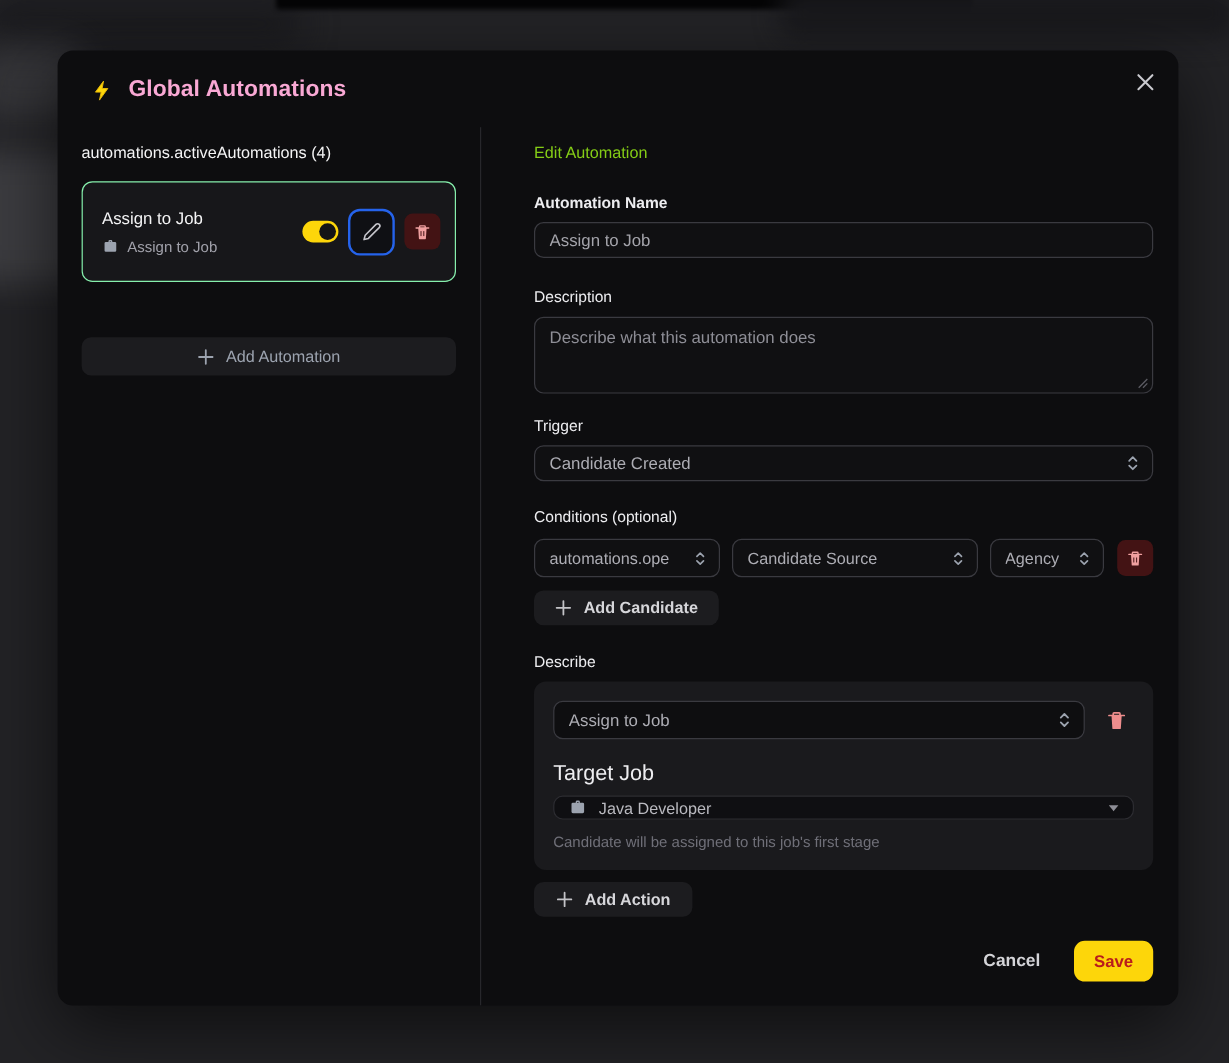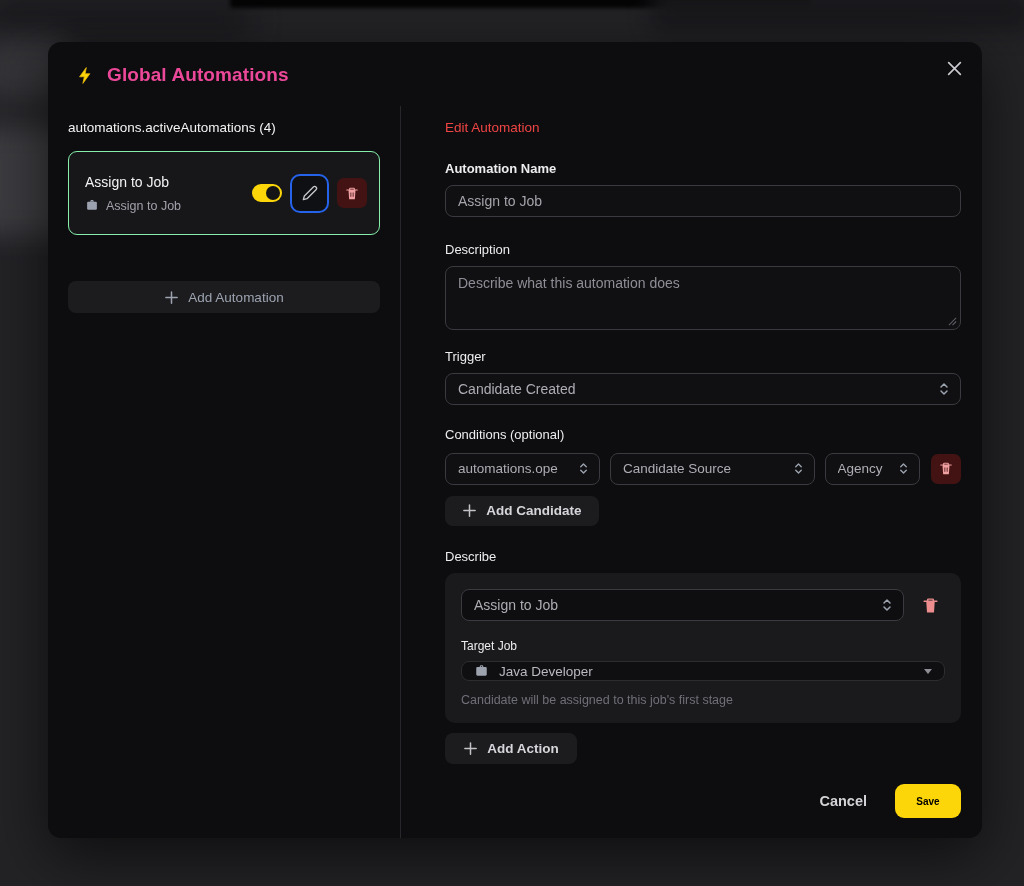--- a/index.html
+++ b/index.html
@@ -34,21 +34,21 @@
     box-shadow: 0 18px 60px rgba(0,0,0,.6);
     display: flex; flex-direction: column;
     overflow: hidden;
   }
 
   .modal-header {
     padding: 22px 26px 20px 28px;
     display: flex; align-items: center; gap: 12px;
     position: relative;
   }
-  .modal-title { font-size: 19px; font-weight: 700; letter-spacing: .1px; color: #ec4899; }
+  .modal-title { font-size: 19px; font-weight: 700; letter-spacing: .1px; color: #f9a8d4; }
   .close-btn {
     position: absolute; top: 12px; right: 14px;
     width: 28px; height: 28px;
     display: flex; align-items: center; justify-content: center;
     cursor: pointer; background: none; border: none;
   }
 
   .modal-body { flex: 1; display: flex; min-height: 0; }
 
   
@@ -102,21 +102,21 @@
     cursor: pointer; font-family: inherit;
   }
   .add-automation-btn { margin-top: 46px; width: 100%; height: 32px; }
 
   
   .right-col {
     flex: 1; min-width: 0;
     padding: 14px 21px 20px 44px;
     display: flex; flex-direction: column;
   }
-  .pane-title { font-size: 13.5px; font-weight: 500; color: #ef4444; }
+  .pane-title { font-size: 13.5px; font-weight: 500; color: #84cc16; }
 
   .field-label { font-size: 13px; font-weight: 500; color: #ededf0; margin-bottom: 9px; }
   .mt-26 { margin-top: 26px; font-weight: bold; } .mt-25 { margin-top: 25px; }
   .mt-19 { margin-top: 19px; } .mt-22 { margin-top: 22px; } .mt-23 { margin-top: 23px; }
 
   .text-input {
     width: 100%; height: 32px;
     background: #101012; border: 1px solid #3a3a40; border-radius: 8px;
     color: #a4a4ab; font-size: 14px; padding: 0 12px;
     font-family: inherit; outline: none;
@@ -158,21 +158,21 @@
     background: #1a1a1d; border-radius: 10px;
     padding: 16px;
   }
   .action-type-row { display: flex; align-items: center; }
   .action-type-select { flex: 1; background: #0e0e10; }
   .action-trash-btn {
     background: none; border: none; cursor: pointer;
     margin-left: 18px; margin-right: 6px;
     display: flex; align-items: center; justify-content: center;
   }
-  .target-label { margin-top: 18px; margin-bottom: 8px; font-size: 12px; }
+  .target-label { margin-top: 18px; margin-bottom: 8px; font-size: 18px; }
   .job-select {
     height: 20px; background: #0f0f12; border: 1px solid #2c2c31; border-radius: 8px;
     display: flex; align-items: center; gap: 10px; padding: 0 12px;
     color: #b9b9bf; font-size: 13.5px; cursor: pointer;
   }
   .job-select .sel-text { flex: 1; }
   .caret-down {
     width: 0; height: 0;
     border-left: 4px solid transparent; border-right: 4px solid transparent;
     border-top: 5px solid #8e8e96;
@@ -184,22 +184,22 @@
   .modal-footer {
     margin-top: auto;
     display: flex; align-items: center; justify-content: flex-end; gap: 28px;
     padding-top: 20px;
   }
   .cancel-btn {
     background: none; border: none; color: #d4d4d8;
     font-size: 14.5px; font-weight: 600; cursor: pointer; font-family: inherit;
   }
   .save-btn {
-    background: #fdd60a; color: #000000; border: none; border-radius: 9px;
-    width: 66px; height: 34px; font-size: 10px; font-weight: 700;
+    background: #fdd60a; color: #b91c1c; border: none; border-radius: 9px;
+    width: 66px; height: 34px; font-size: 14px; font-weight: 700;
     cursor: pointer; font-family: inherit;
   }
 
   .icon { display: inline-flex; align-items: center; justify-content: center; flex-shrink: 0; }
 </style>
 </head>
 <body>
 
 <div class="backdrop">
   <div class="bg-blob b3"></div>

